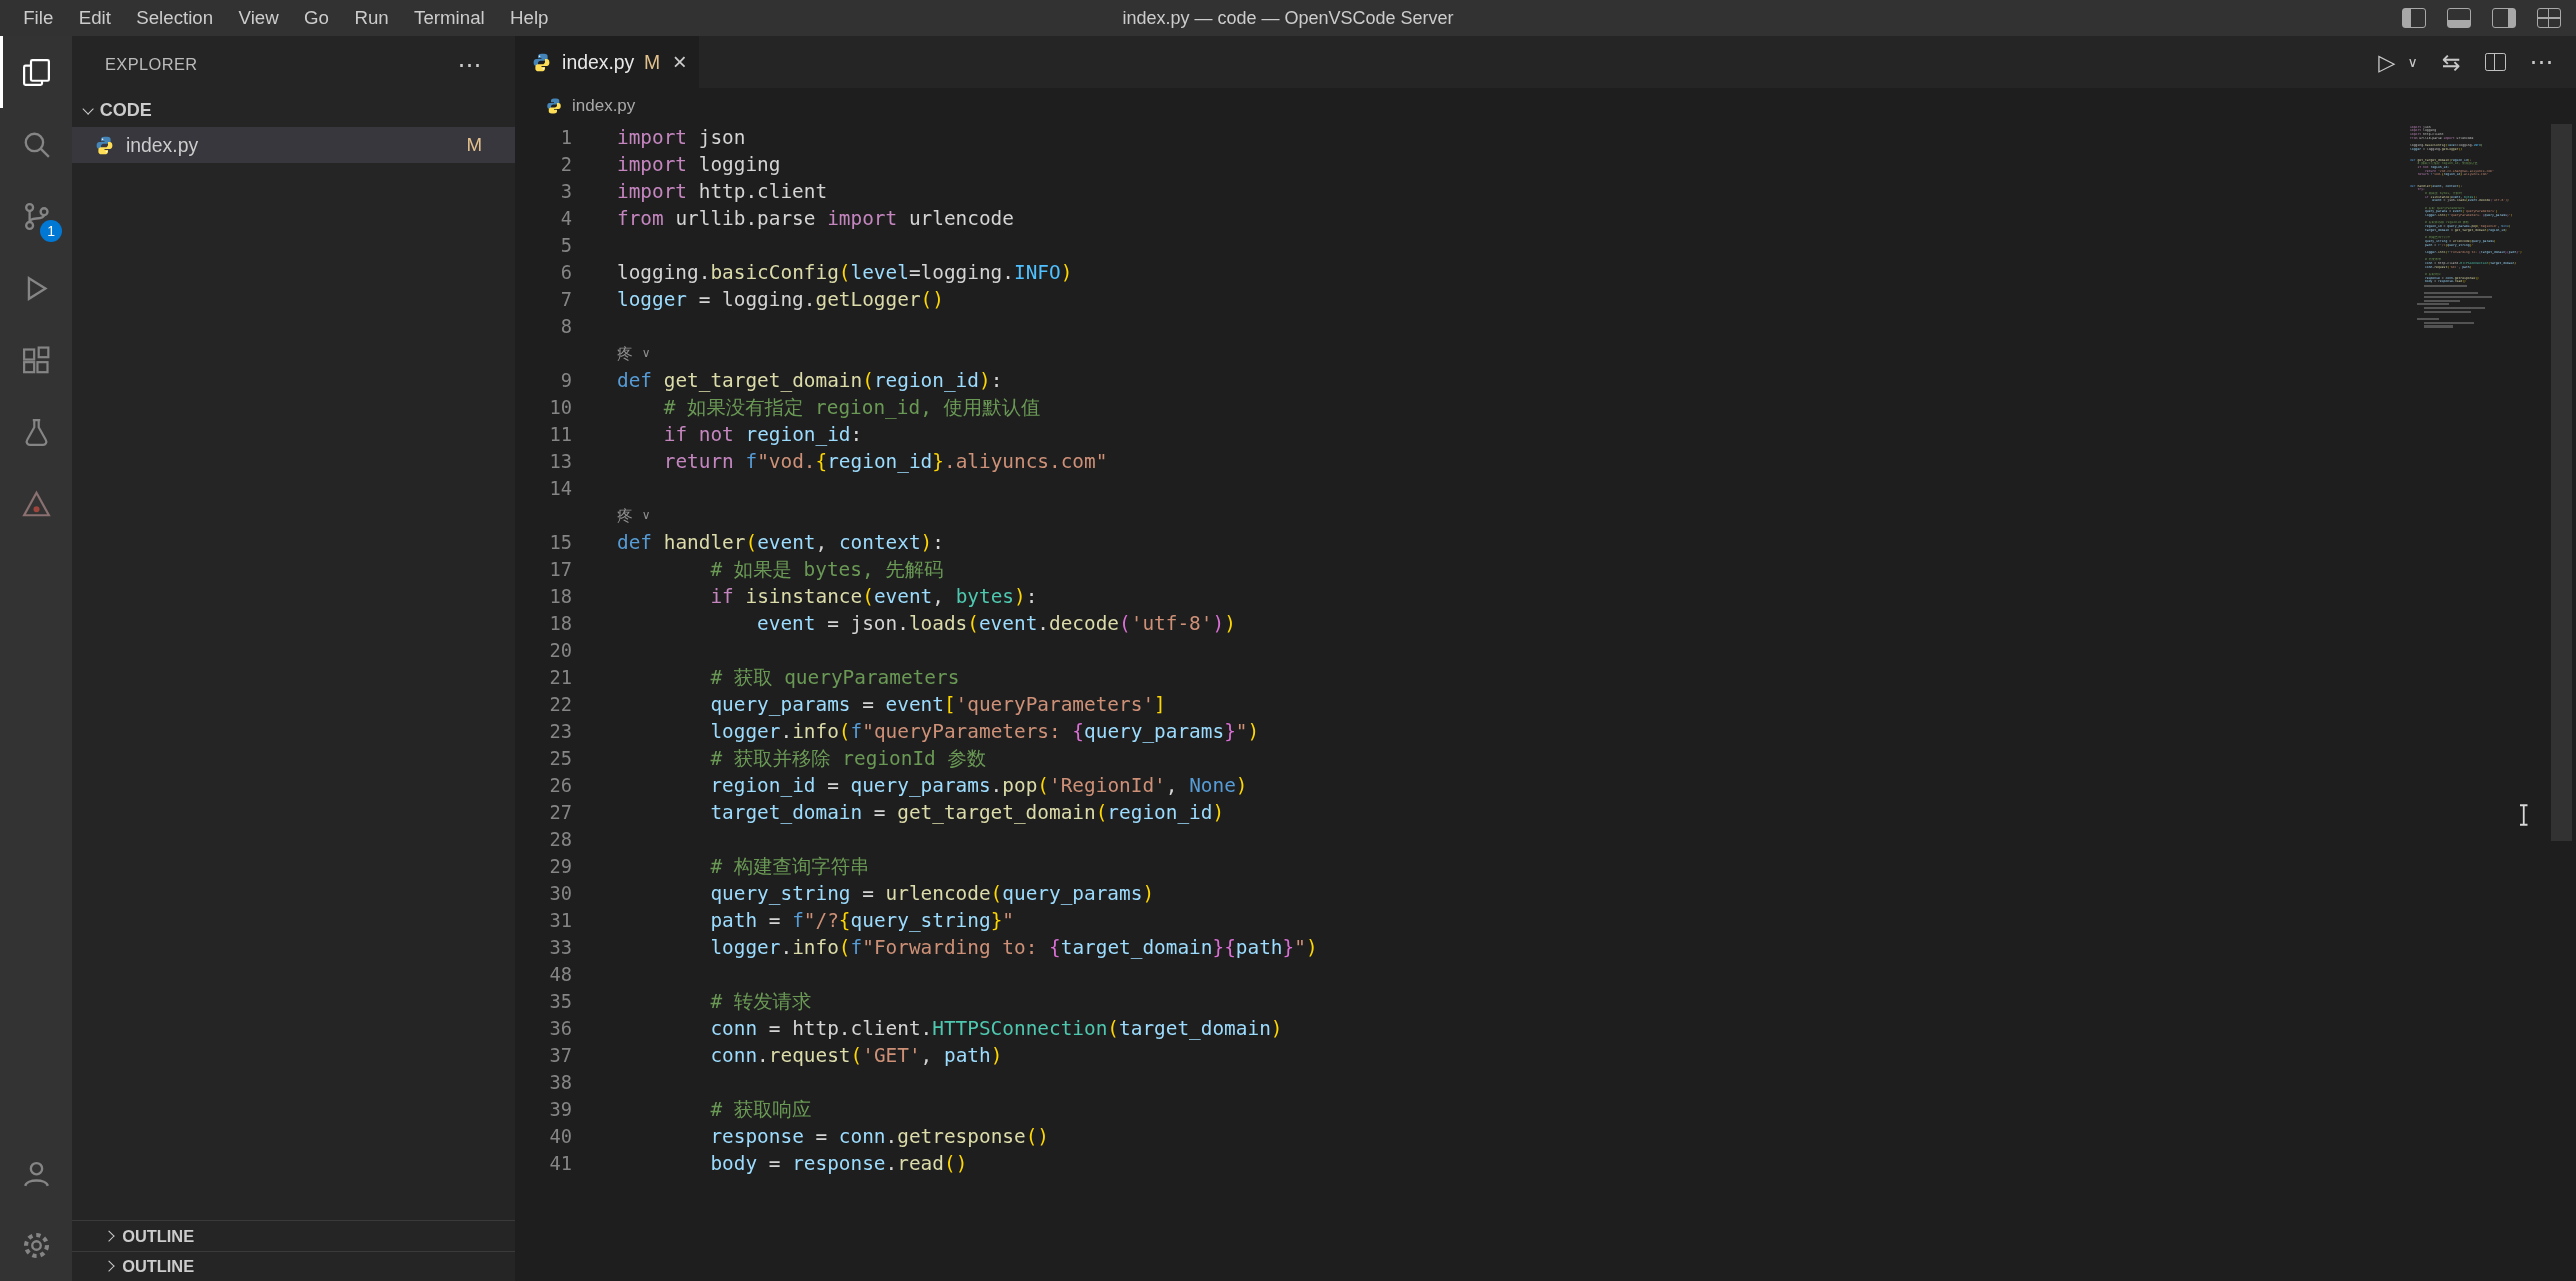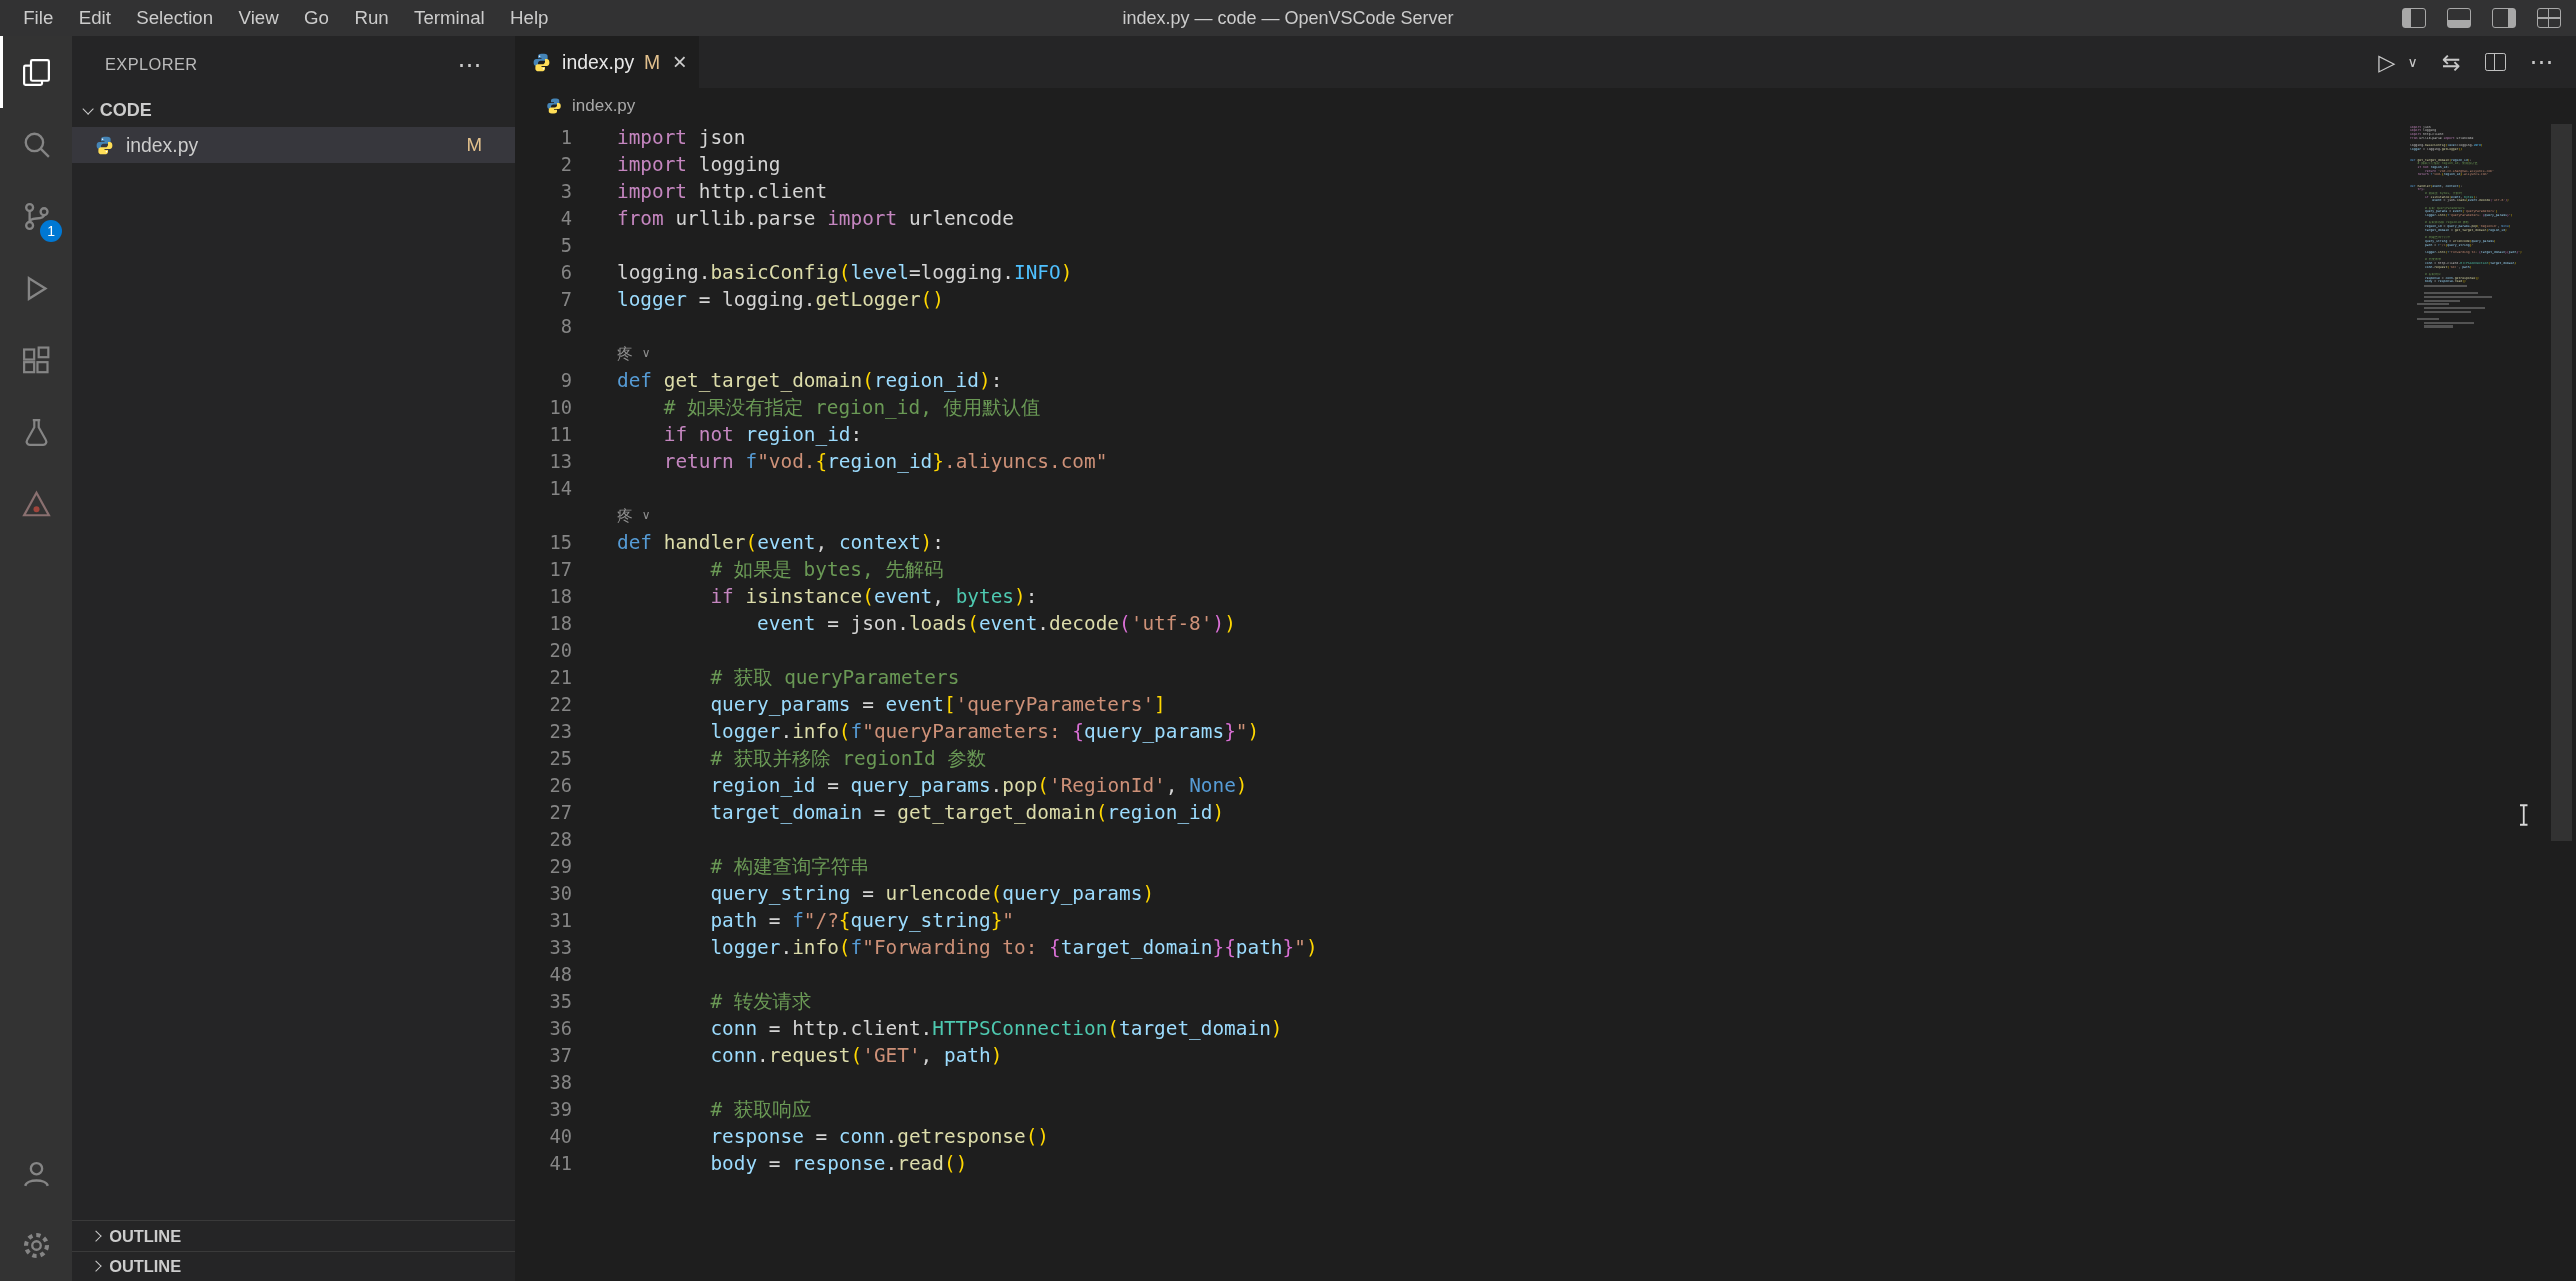--- a/index.html
+++ b/index.html
@@ -48,21 +48,21 @@
 
   
   .sidebar { width: 443px; background: var(--sidebar-bg, #252526); color: #cccccc; display: flex; flex-direction: column; flex: none; }
   .sb-header { height: 57px; display: flex; align-items: center; padding: 0 33px; font-size: 16.4px; color: #bbbbbb; letter-spacing: 0.4px; }
   .sb-more { margin-left: auto; font-size: 24px; color: #cccccc; }
   .sb-section { height: 34px; display: flex; align-items: center; font-weight: bold; font-size: 18px; padding-left: 7.5px; color: #cccccc; }
   .file-row { height: 36px; display: flex; align-items: center; background: var(--list-selection, #37373d); padding-left: 22.4px; gap: 10.5px; font-size: 19.4px; }
   .badge-m { color: var(--modified, #e2c08d); }
   .file-row .badge-m { margin-left: auto; margin-right: 33px; font-size: 18.7px; }
   .sb-fill { flex: 1; }
-  .sb-foot { height: 31px; display: flex; align-items: center; padding-left: 14px; font-weight: bold; font-size: 16.4px; border-top: 1.5px solid #3a3a3a; }
+  .sb-foot { height: 31px; display: flex; align-items: center; padding-left: 27px; font-weight: bold; font-size: 16.4px; border-top: 1.5px solid #3a3a3a; }
   .sb-foot.last { height: 30px; }
 
   .chev { width: 8.2px; height: 8.2px; border-right: 1.5px solid #cccccc; border-bottom: 1.5px solid #cccccc; display: inline-block; flex: none; }
   .chev-down { transform: rotate(45deg) translate(-0.7px,-0.7px); margin: 0 7.5px 0 4.5px; }
   .chev-right { transform: rotate(-45deg); margin: 0 9px 0 6px; }
 
   
   .editor-group { flex: 1; display: flex; flex-direction: column; background: var(--editor-bg, #1e1e1e); position: relative; min-width: 0; }
   .tabbar { height: 52px; background: var(--tabbar-bg, #252526); display: flex; align-items: stretch; flex: none; }
   .tab { width: 184px; background: var(--editor-bg, #1e1e1e); display: flex; align-items: center; padding: 0 13.5px 0 16.4px; gap: 9.7px; font-size: 19.4px; color: #e8e8e8; flex: none; }

